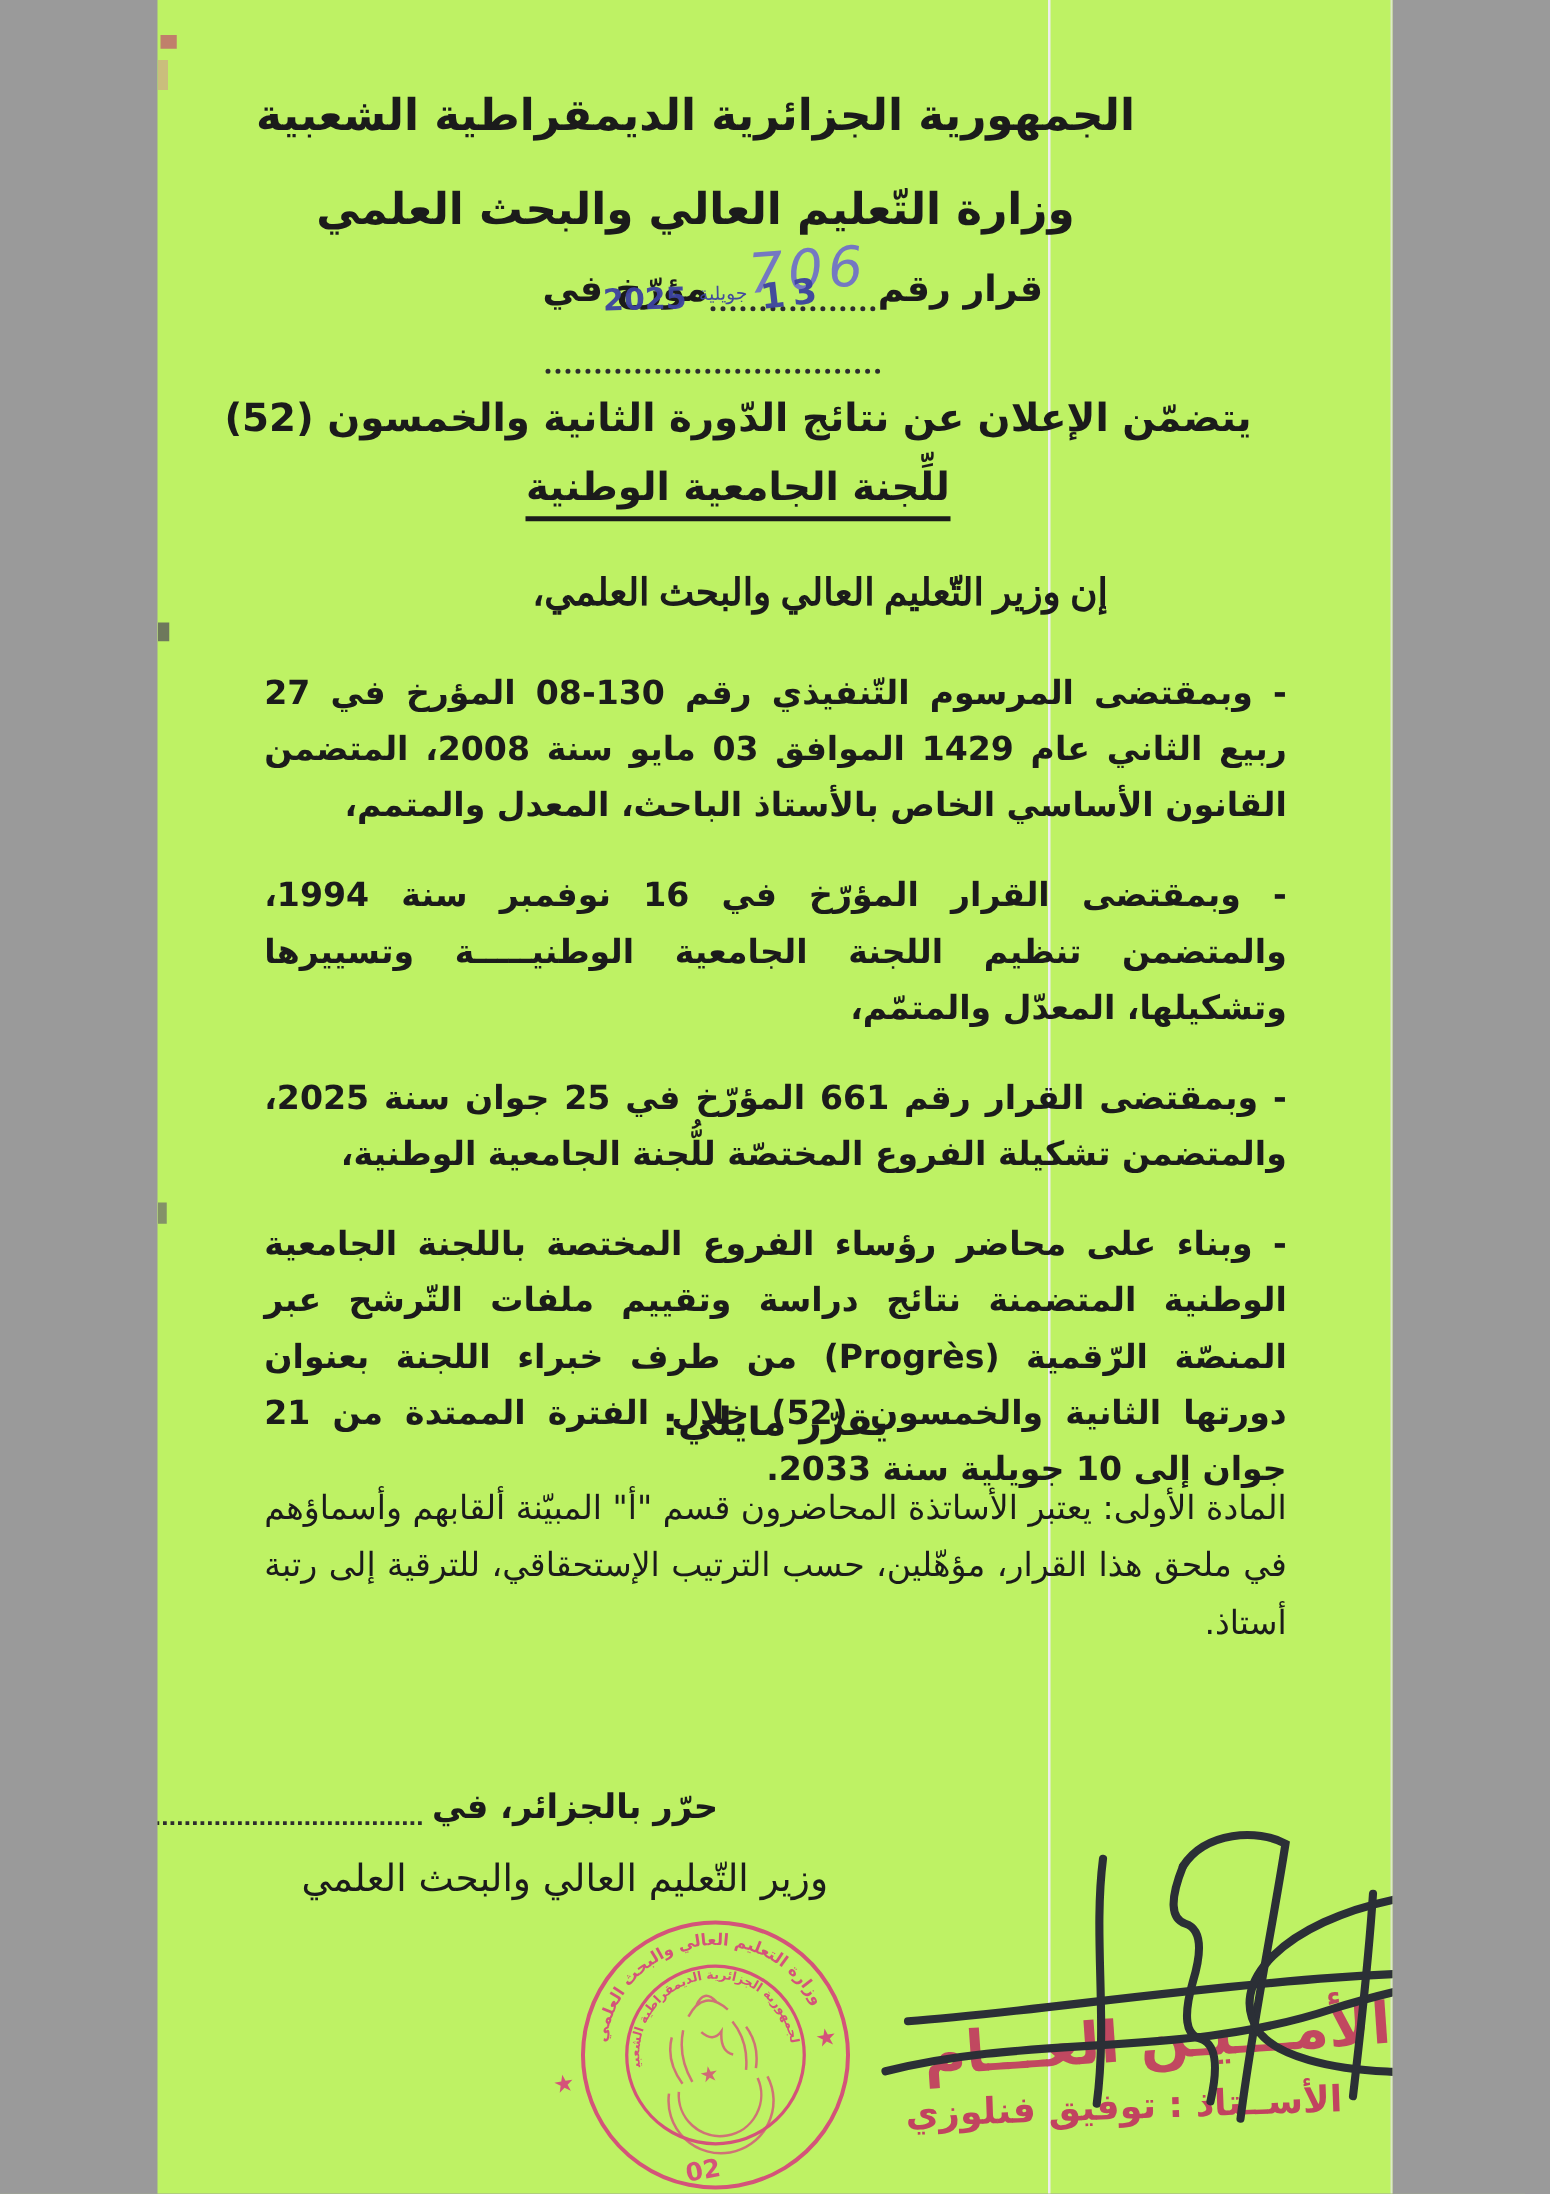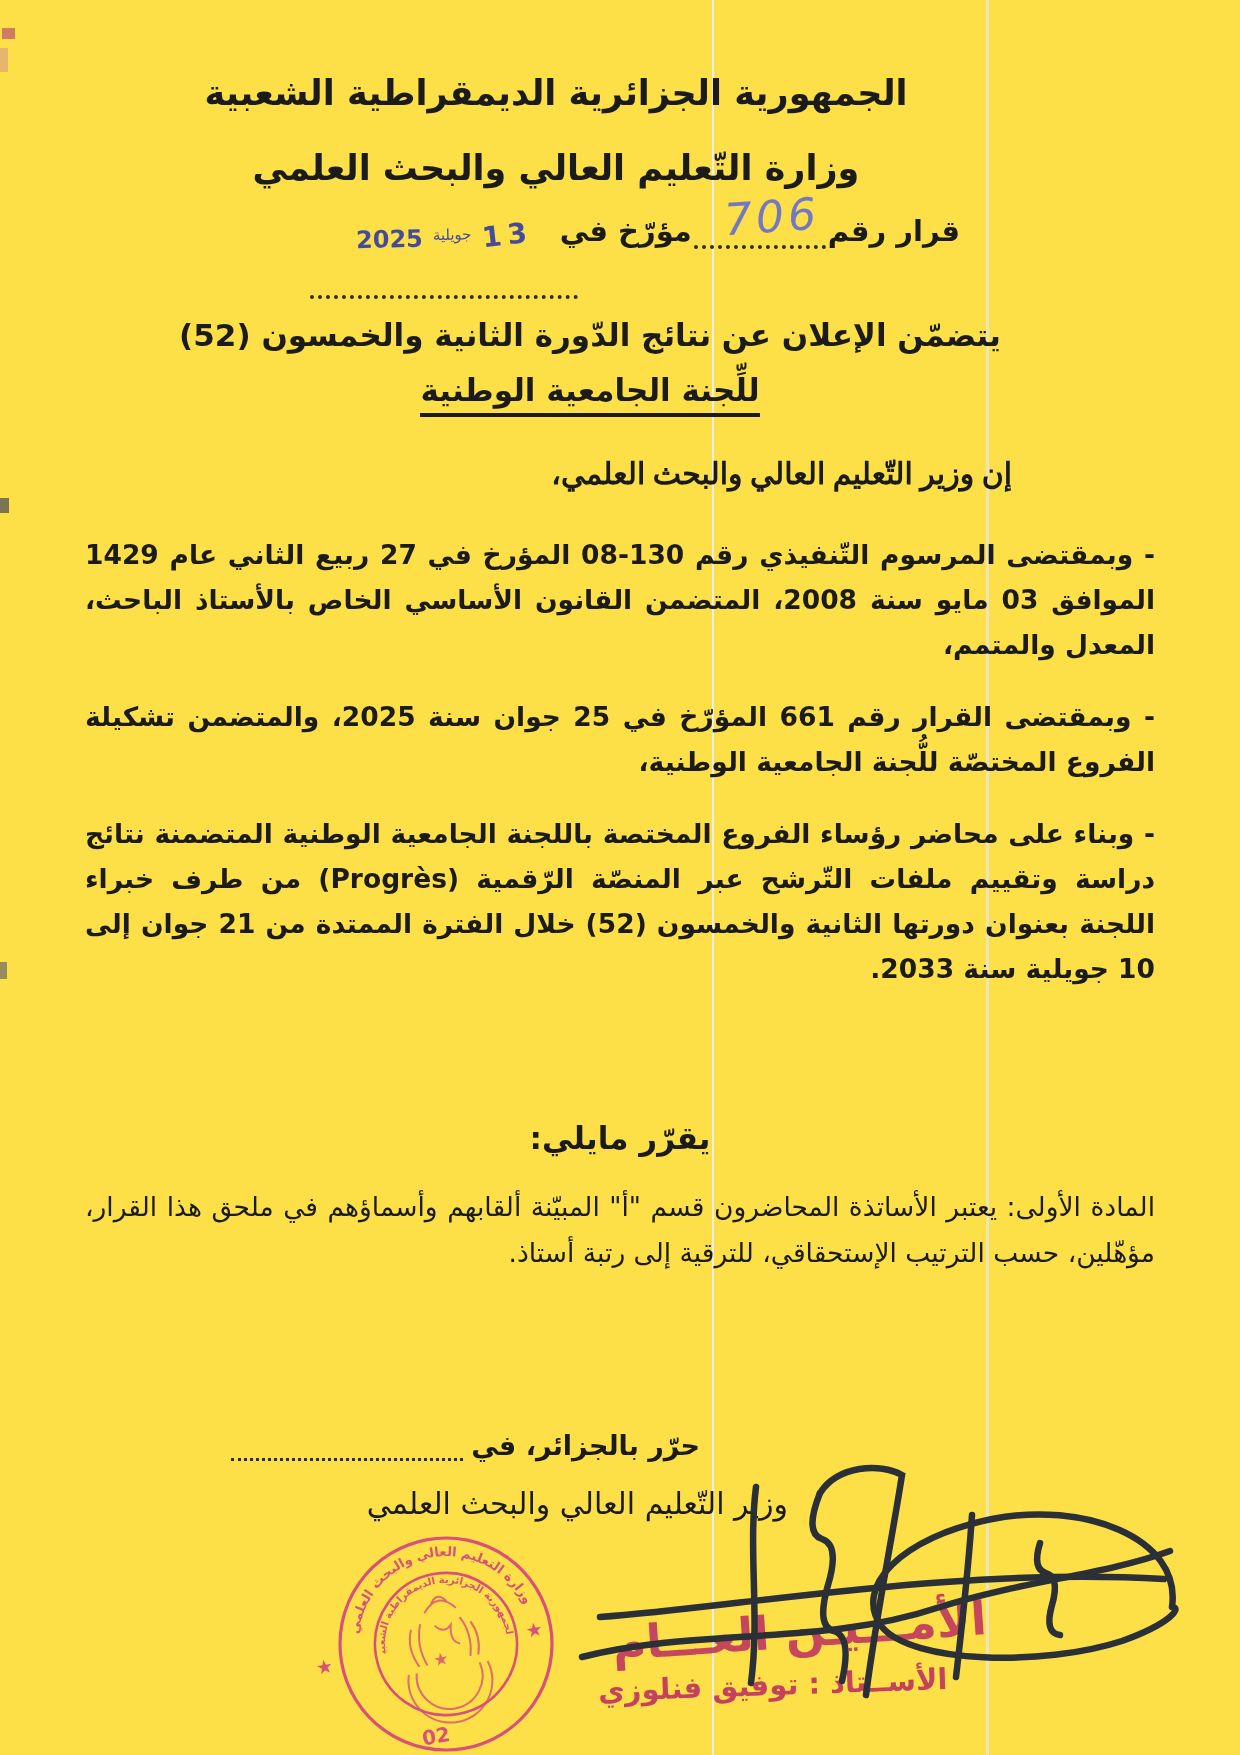--- a/index.html
+++ b/index.html
@@ -1,18 +1,18 @@
 <!DOCTYPE html>
 <html lang="ar" dir="rtl"><head>
 <meta charset="utf-8">
 <style>
   html,body{margin:0;padding:0;background:#9a9a9a;}
   .page{
-    position:relative; width:1240px; height:1755px; margin:0 auto;
-    background:#fde047; overflow:hidden; direction:rtl;
+    position:relative; width:988px; height:1755px; margin:0 auto;
+    background:#bef264; overflow:hidden; direction:rtl;
     font-family:"DejaVu Sans", sans-serif; color:#1b1b1b;
   }
   
   .crease{position:absolute; top:0; height:100%; pointer-events:none;}
   .crease.c1{left:712px; width:2px; background:#ededed;}
   .crease.c2{left:986px; width:3px; background:#e6e6e6; opacity:.75;}
   .edge-mark{position:absolute; pointer-events:none;}
   .m-red1{left:2px; top:28px; width:13px; height:11px; background:#c05a6e; opacity:.75;}
   .m-red2{left:0; top:48px; width:8px; height:24px; background:#d4938f; opacity:.55;}
   .m-dark1{left:0; top:498px; width:9px; height:15px; background:#5a5a5a; opacity:.8;}
@@ -135,20 +135,21 @@
 
   <div class="subject">
     <div class="s-line1">يتضمّن الإعلان عن نتائج الدّورة الثانية والخمسون (52)</div>
     <div class="s-line2"><span>للِّجنة الجامعية الوطنية</span></div>
   </div>
 
   <div class="intro">إن وزير التّعليم العالي والبحث العلمي،</div>
 
   <section class="preamble">
     <p>- وبمقتضى المرسوم التّنفيذي رقم 130-08 المؤرخ في 27 ربيع الثاني عام 1429 الموافق 03 مايو سنة 2008، المتضمن القانون الأساسي الخاص بالأستاذ الباحث، المعدل والمتمم،</p>
+    <p>- وبمقتضى القرار المؤرّخ في 16 نوفمبر سنة 1994، والمتضمن تنظيم اللجنة الجامعية الوطنيـــــة وتسييرها وتشكيلها، المعدّل والمتمّم،</p>
     <p>- وبمقتضى القرار رقم 661 المؤرّخ في 25 جوان سنة 2025، والمتضمن تشكيلة الفروع المختصّة للُّجنة الجامعية الوطنية،</p>
     <p>- وبناء على محاضر رؤساء الفروع المختصة باللجنة الجامعية الوطنية المتضمنة نتائج دراسة وتقييم ملفات التّرشح عبر المنصّة الرّقمية (Progrès) من طرف خبراء اللجنة بعنوان دورتها الثانية والخمسون (52) خلال الفترة الممتدة من 21 جوان إلى 10 جويلية سنة 2033.</p>
   </section>
 
   <div class="decides">يقرّر مايلي:</div>
 
   <section class="articles">
     <p><span>المادة الأولى:</span><span> يعتبر الأساتذة المحاضرون قسم "أ" المبيّنة ألقابهم وأسماؤهم في ملحق هذا القرار، مؤهّلين، حسب الترتيب الإستحقاقي، للترقية إلى رتبة أستاذ.</span></p>
   </section>
 

